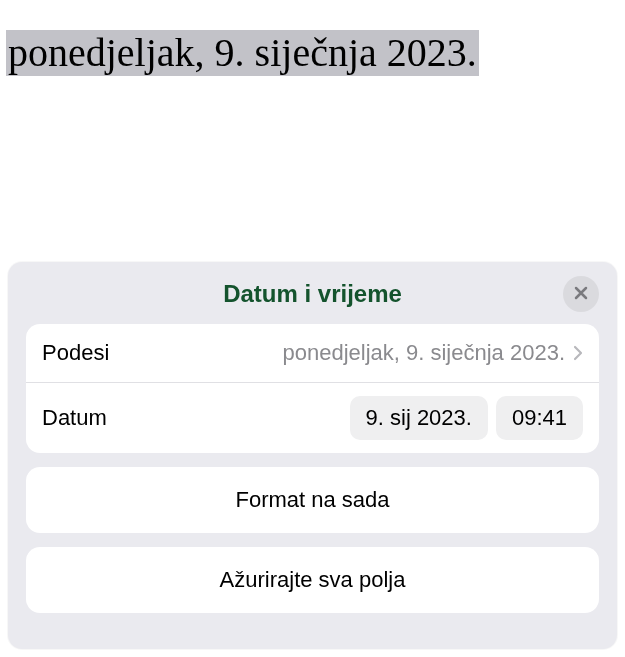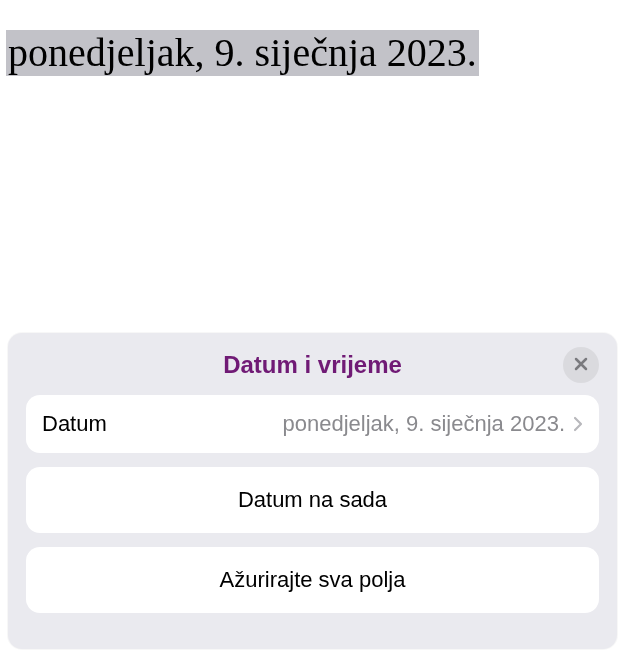--- a/index.html
+++ b/index.html
@@ -17,21 +17,21 @@
       font-size: 40px; font-weight: 400;
       color: #000; padding: 0 2px; line-height: 1.15;
     }
     .panel {
       position: absolute; bottom: 8px; left: 8px; right: 8px;
       background: #eaeaef; border-radius: 14px;
       padding: 18px 18px 22px 18px;
       box-shadow: 0 0 0 1px rgba(0,0,0,0.03);
     }
     .panel-header { position: relative; text-align: center; margin-bottom: 16px; }
-    .panel-title { font-size: 24px; font-weight: 600; color: #701a75; }
+    .panel-title { font-size: 24px; font-weight: 600; color: #14532d; }
     .close-btn {
       position: absolute; right: 0; top: 50%; transform: translateY(-50%);
       width: 36px; height: 36px; border-radius: 50%;
       background: #dadade; border: none; cursor: pointer;
       display: flex; align-items: center; justify-content: center;
     }
     .close-btn svg { width: 16px; height: 16px; }
     .group {
       background: #fff; border-radius: 14px;
       overflow: hidden; margin-bottom: 14px;
@@ -72,25 +72,31 @@
       <span>
         <svg viewBox="0 0 16 16">
             <path d="M3 3 L13 13 M13 3 L3 13" stroke="#7a7a7e" stroke-width="2.5" stroke-linecap="round" fill="none"></path>
           </svg>
       </span>
     </button>
   </div>
 
   <div class="group">
     <div class="row">
-      <span class="row-label">Datum</span>
+      <span class="row-label">Podesi</span>
       <span class="row-value">ponedjeljak, 9. siječnja 2023.</span>
       <span class="chevron">
         <svg viewBox="0 0 10 16">
             <path d="M2 2 L8 8 L2 14" stroke="#b8b8bc" stroke-width="2.2" stroke-linecap="round" stroke-linejoin="round" fill="none"></path>
           </svg>
       </span>
     </div>
+    <div class="row">
+      <span class="row-label">Datum</span>
+      <span class="spacer"></span>
+      <button class="pill">9. sij 2023.</button>
+      <button class="pill">09:41</button>
+    </div>
   </div>
 
-  <button class="big-btn">Datum na sada</button>
+  <button class="big-btn">Format na sada</button>
   <button class="big-btn">Ažurirajte sva polja</button>
 </div>
 
 </body></html>

